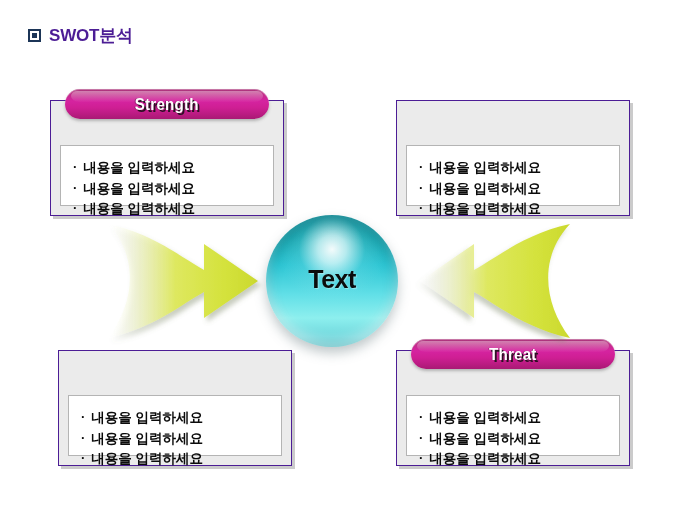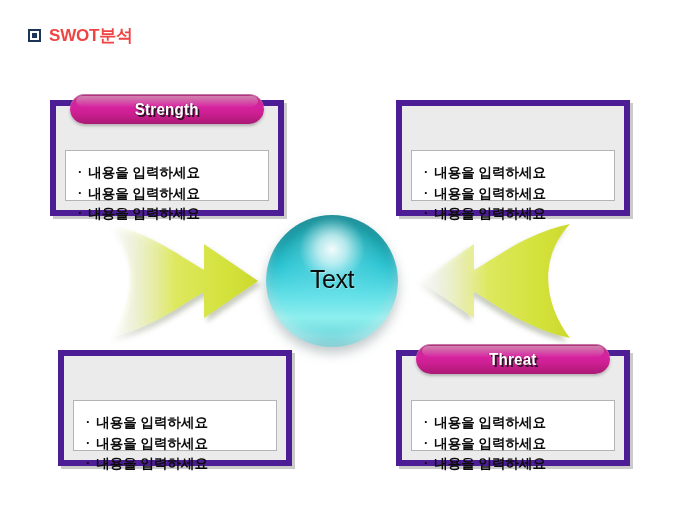--- a/index.html
+++ b/index.html
@@ -38,30 +38,30 @@
   }
   #bullet-square::after {
     content: "";
     position: absolute;
     left: 2px; top: 2px; right: 2px; bottom: 2px;
     background: #1c3557;
   }
   #title-text {
     font-size: 17px;
     font-weight: bold;
-    color: #ef4444;
+    color: #4c1d95;
     letter-spacing: -0.2px;
     white-space: nowrap;
   }
 
   
   .card {
     position: absolute;
     background: #ebebeb;
-    border: 6px solid #4c1d95;
+    border: 1px solid #4c1d95;
     box-shadow: 3px 3px 0 rgba(160,160,160,0.55);
   }
   .card-inner {
     position: absolute;
     left: 9px;
     right: 9px;
     bottom: 9px;
     top: 44px;
     background: #ffffff;
     border: 1px solid #b4b4b4;
@@ -157,21 +157,21 @@
     box-shadow: 0 6px 12px rgba(90,110,115,0.38),
                 inset 0 -7px 12px rgba(255,255,255,0.45),
                 inset 0 6px 14px rgba(5,95,105,0.35);
     display: flex;
     align-items: center;
     justify-content: center;
     z-index: 6;
   }
   #sphere-label {
     font-size: 25px;
-    font-weight: normal;
+    font-weight: bold;
     color: #0c0c0c;
     letter-spacing: -0.5px;
     text-shadow: 1px 1px 1px rgba(255,255,255,0.35);
     transform: translateY(-2px);
   }
 
   
   .arrow {
     position: absolute;
     top: 218px;

